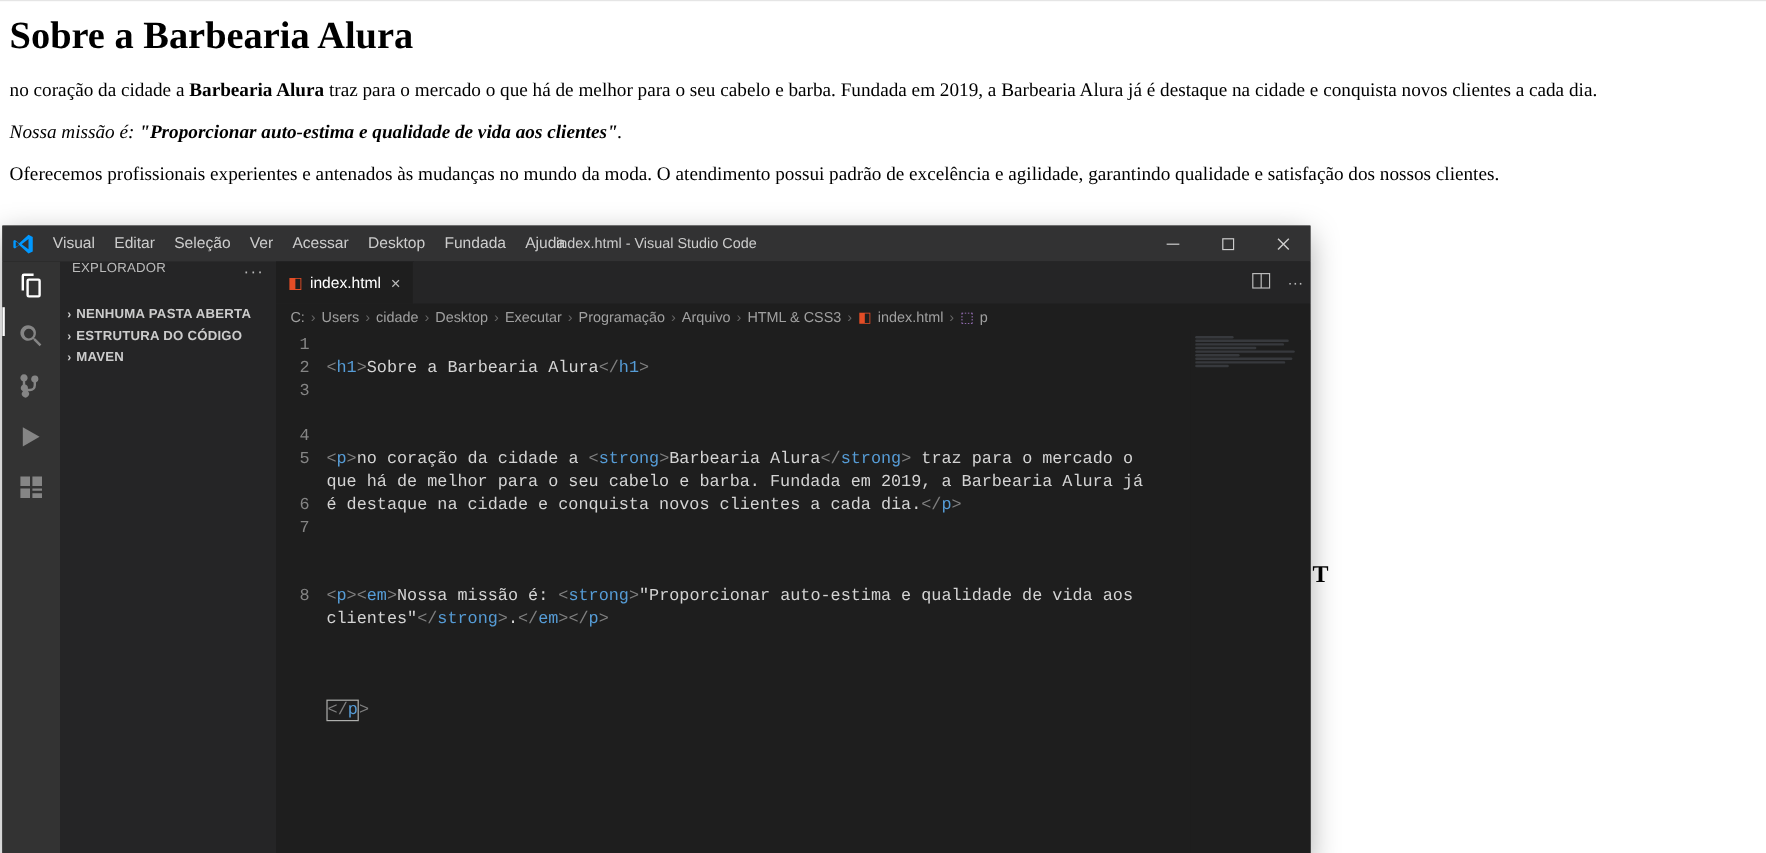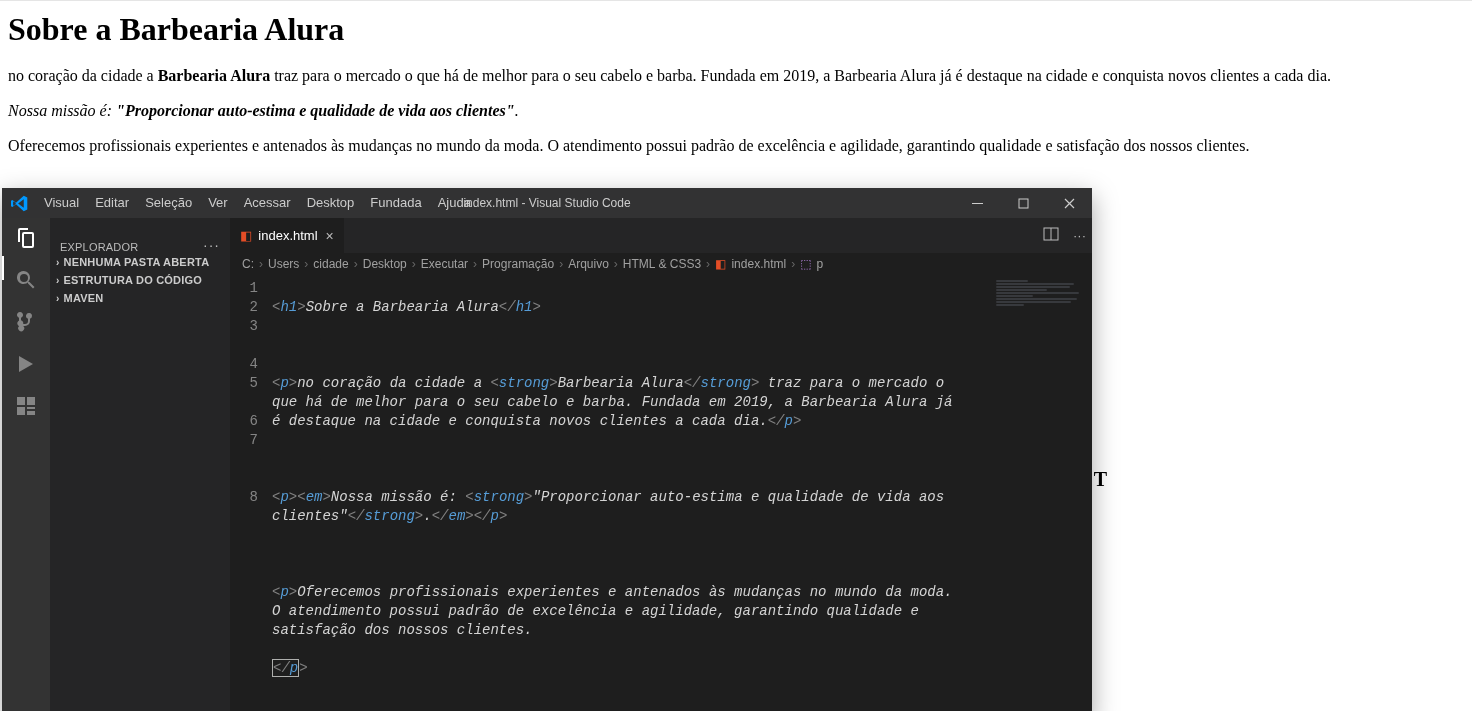--- a/index.html
+++ b/index.html
@@ -64,21 +64,21 @@
   .activitybar {
     width:48px; background:#333333; display:flex; flex-direction:column; align-items:center; padding-top:8px; gap:18px;
   }
   .activitybar .ab-icon { width:24px; height:24px; display:flex; align-items:center; justify-content:center; fill:#858585; color:#858585; cursor:default; }
   .activitybar .ab-icon.active { color:#fff; fill:#fff; }
   .activitybar .active-indicator { position:absolute; left:0; top:38px; width:2px; height:24px; background:#fff; }
   .sidebar {
     width:180px; background:#252526; display:flex; flex-direction:column; flex-shrink:0;
   }
   .sidebar-header {
-    height:35px; display:flex; align-items:flex-end; justify-content:space-between; padding:0 10px; font-size:11px; color:#bbb; letter-spacing:0.2px;
+    height:35px; display:flex; align-items:flex-start; justify-content:space-between; padding:0 10px; font-size:11px; color:#bbb; letter-spacing:0.2px;
   }
   .sidebar-header .dots { font-size:14px; color:#bbb; letter-spacing:1px; }
   .sidebar-section {
     padding:3px 6px; font-size:11px; font-weight:600; color:#ccc; display:flex; align-items:center; gap:4px; cursor:default;
     text-transform:uppercase; letter-spacing:0.2px;
   }
   .sidebar-section .chev { font-size:10px; color:#ccc; }
   .editor-area { flex:1; display:flex; flex-direction:column; min-width:0; }
   .tabs-row {
     height:35px; background:#252526; display:flex; align-items:stretch; position:relative;
@@ -99,21 +99,21 @@
   .editor {
     flex:1; display:flex; background:#1e1e1e; font-family:"Consolas","Courier New",monospace; font-size:14px; line-height:19px; position:relative;
   }
   .gutter {
     width:42px; text-align:right; padding:4px 14px 0 0; color:#858585; user-select:none; background:#1e1e1e;
   }
   .gutter div { height:19px; }
   .code {
     flex:1; padding:4px 8px 0 0; color:#d4d4d4; white-space:pre-wrap; word-break:break-word; max-width:700px;
   }
-  .code .line { min-height:19px;font-style:italic; }
+  .code .line { min-height:19px; }
   .tok-brkt { color:#808080; }
   .tok-tag { color:#569cd6; }
   .tok-txt { color:#d4d4d4; }
   .cursor-box {
     display:inline-block; border:1px solid #aeafad; padding:0 0px; line-height:16px;
   }
   .minimap {
     position:absolute; right:0; top:0; width:100px; height:100%; background:#1e1e1e; opacity:0.9; padding:4px 4px;
   }
   .minimap .mm-line { height:2px; margin:1px 0; background:#3a3d41; border-radius:1px; }
@@ -279,21 +279,20 @@
           <div></div>
           <div>8</div>
         </div>
         <div class="code">
 <div class="line"><span class="tok-brkt">&lt;</span><span class="tok-tag">h1</span><span class="tok-brkt">&gt;</span><span class="tok-txt">Sobre a Barbearia Alura</span><span class="tok-brkt">&lt;/</span><span class="tok-tag">h1</span><span class="tok-brkt">&gt;</span></div>
 <div class="line"></div>
 <div class="line"><span class="tok-brkt">&lt;</span><span class="tok-tag">p</span><span class="tok-brkt">&gt;</span><span class="tok-txt">no coração da cidade a </span><span class="tok-brkt">&lt;</span><span class="tok-tag">strong</span><span class="tok-brkt">&gt;</span><span class="tok-txt">Barbearia Alura</span><span class="tok-brkt">&lt;/</span><span class="tok-tag">strong</span><span class="tok-brkt">&gt;</span><span class="tok-txt"> traz para o mercado o que há de melhor para o seu cabelo e barba. Fundada em 2019, a Barbearia Alura já é destaque na cidade e conquista novos clientes a cada dia.</span><span class="tok-brkt">&lt;/</span><span class="tok-tag">p</span><span class="tok-brkt">&gt;</span></div>
 <div class="line"></div>
 <div class="line"><span class="tok-brkt">&lt;</span><span class="tok-tag">p</span><span class="tok-brkt">&gt;</span><span class="tok-brkt">&lt;</span><span class="tok-tag">em</span><span class="tok-brkt">&gt;</span><span class="tok-txt">Nossa missão é: </span><span class="tok-brkt">&lt;</span><span class="tok-tag">strong</span><span class="tok-brkt">&gt;</span><span class="tok-txt">"Proporcionar auto-estima e qualidade de vida aos clientes"</span><span class="tok-brkt">&lt;/</span><span class="tok-tag">strong</span><span class="tok-brkt">&gt;</span><span class="tok-txt">.</span><span class="tok-brkt">&lt;/</span><span class="tok-tag">em</span><span class="tok-brkt">&gt;</span><span class="tok-brkt">&lt;/</span><span class="tok-tag">p</span><span class="tok-brkt">&gt;</span></div>
 <div class="line"></div>
-<div class="line"><span class="tok-brkt">&lt;</span><span class="tok-tag">p</span><span class="tok-brkt">&gt;</span><span class="tok-txt">Oferecemos profissionais experientes e antenados às mudanças no mundo da moda. O atendimento possui padrão de excelência e agilidade, garantindo qualidade e satisfação dos nossos clientes.</span></div>
 <div class="line"><span class="cursor-box"><span class="tok-brkt">&lt;</span><span class="tok-brkt">/</span><span class="tok-tag">p</span></span><span class="tok-brkt">&gt;</span></div>
         </div>
         <div class="minimap">
           <div class="mm-line" style="width:35%"></div>
           <div class="mm-line" style="width:85%"></div>
           <div class="mm-line" style="width:80%"></div>
           <div class="mm-line" style="width:55%"></div>
           <div class="mm-line" style="width:90%"></div>
           <div class="mm-line" style="width:40%"></div>
           <div class="mm-line" style="width:88%"></div>

